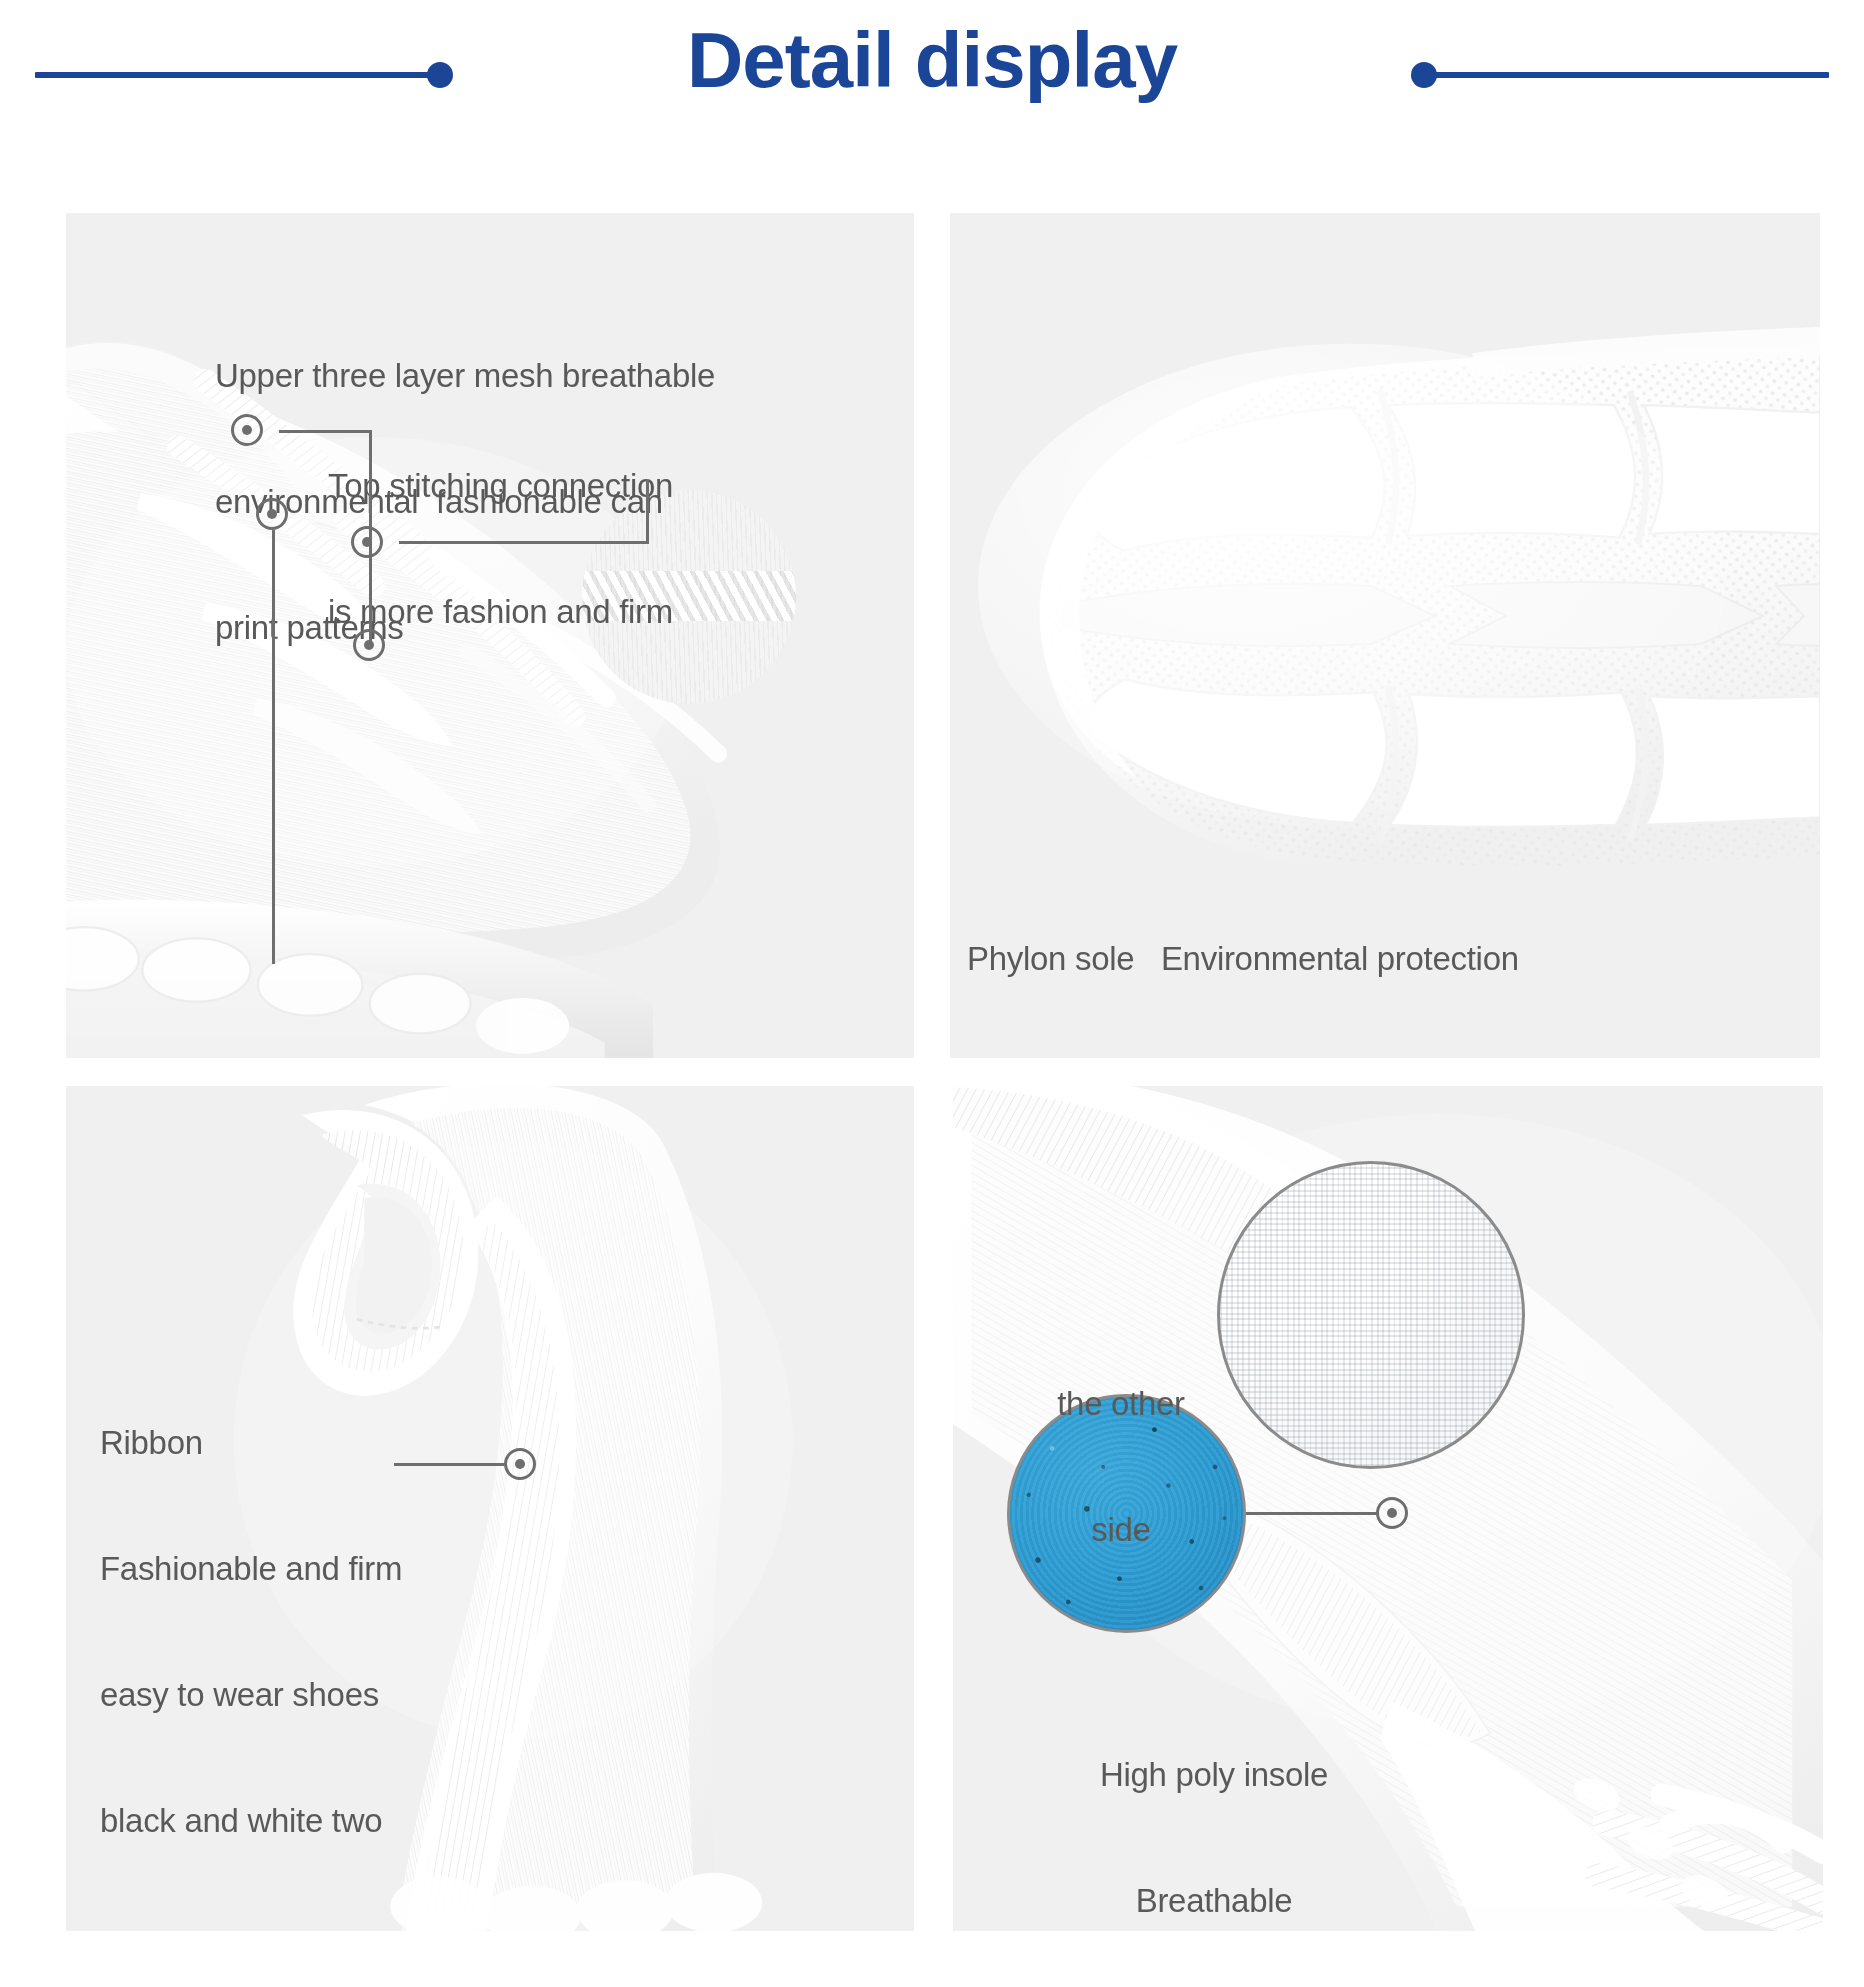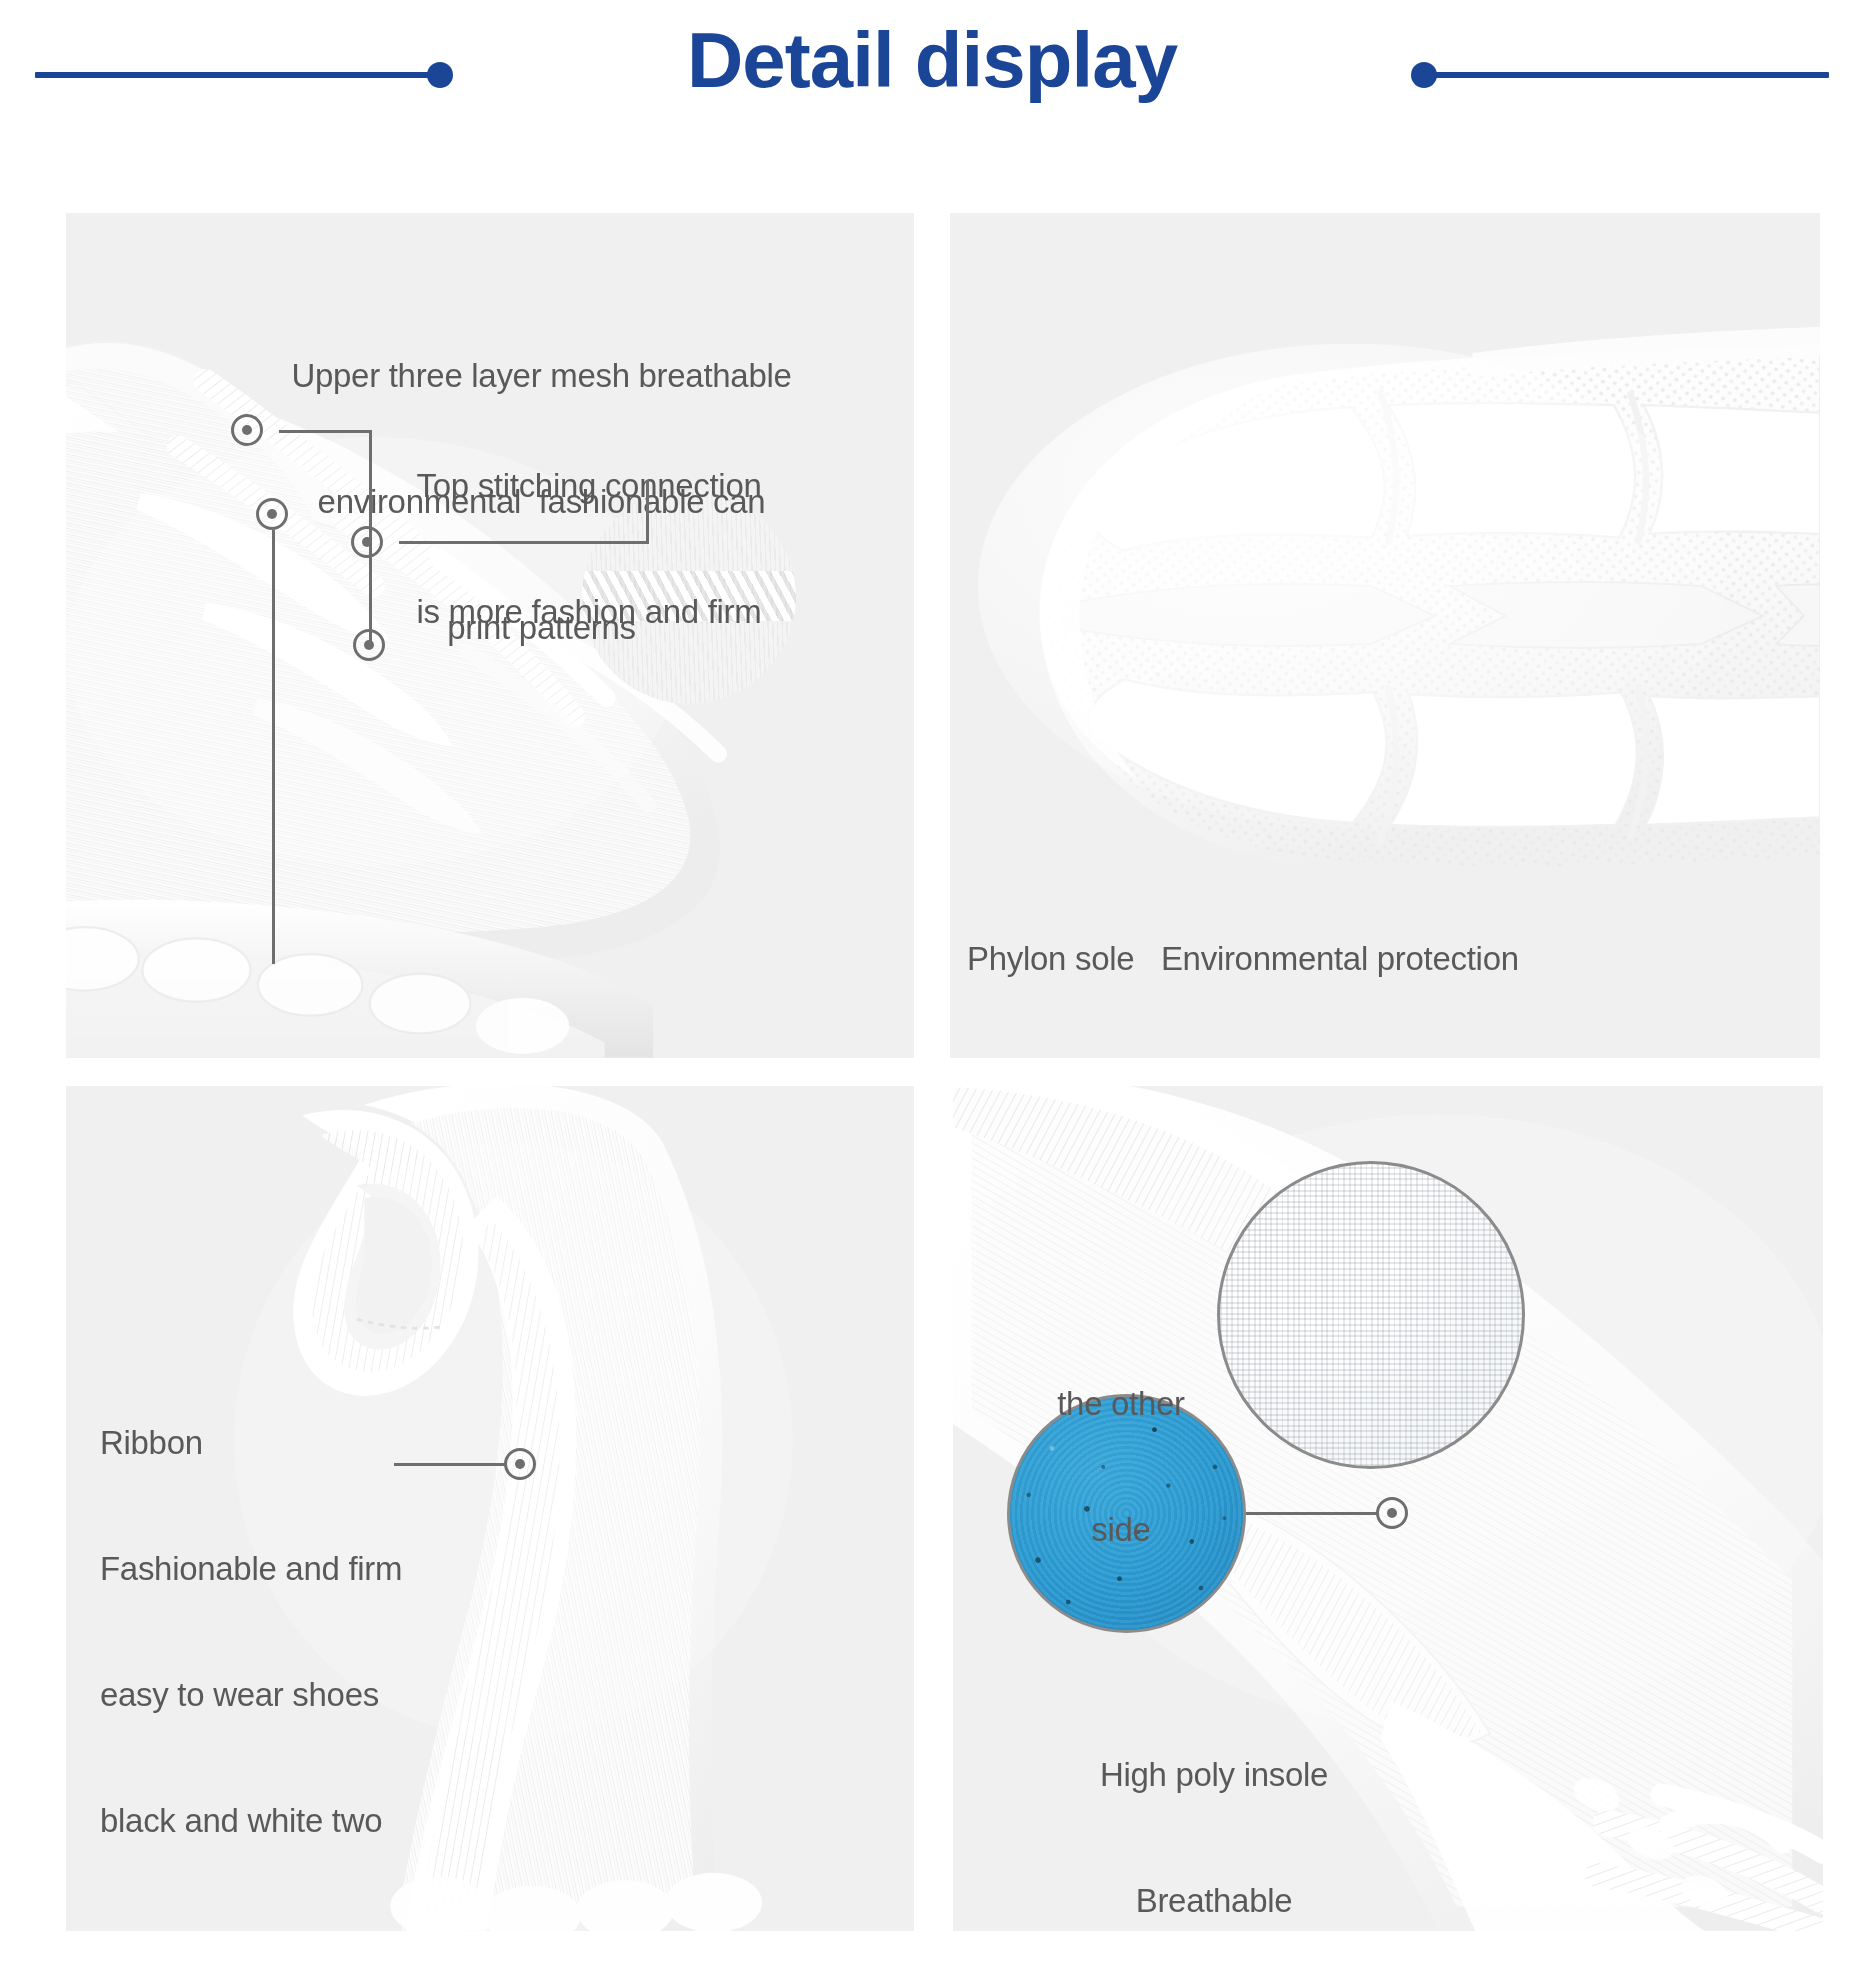--- a/index.html
+++ b/index.html
@@ -32,21 +32,21 @@
   }
   .dot-left  { left:427px; }
   .dot-right { left:1411px; }
 
   
   .panel {
     position:absolute;
     background:#f0f0f0;
     overflow:hidden;
   }
-  #panel1 { left:66px;   top:213px;  width:848px;  height:845px;text-align:center; }
+  #panel1 { left:66px;   top:213px;  width:848px;  height:845px; }
   #panel2 { left:950px; top:213px;  width:870px;  height:845px; }
   #panel3 { left:66px;   top:1086px; width:848px;  height:845px; }
   #panel4 { left:953px; top:1086px; width:870px;  height:845px;text-align:center; }
 
   
   .ctext {
     position:absolute;
     color:#595959;
     font-size:33px;
     line-height:42px;

